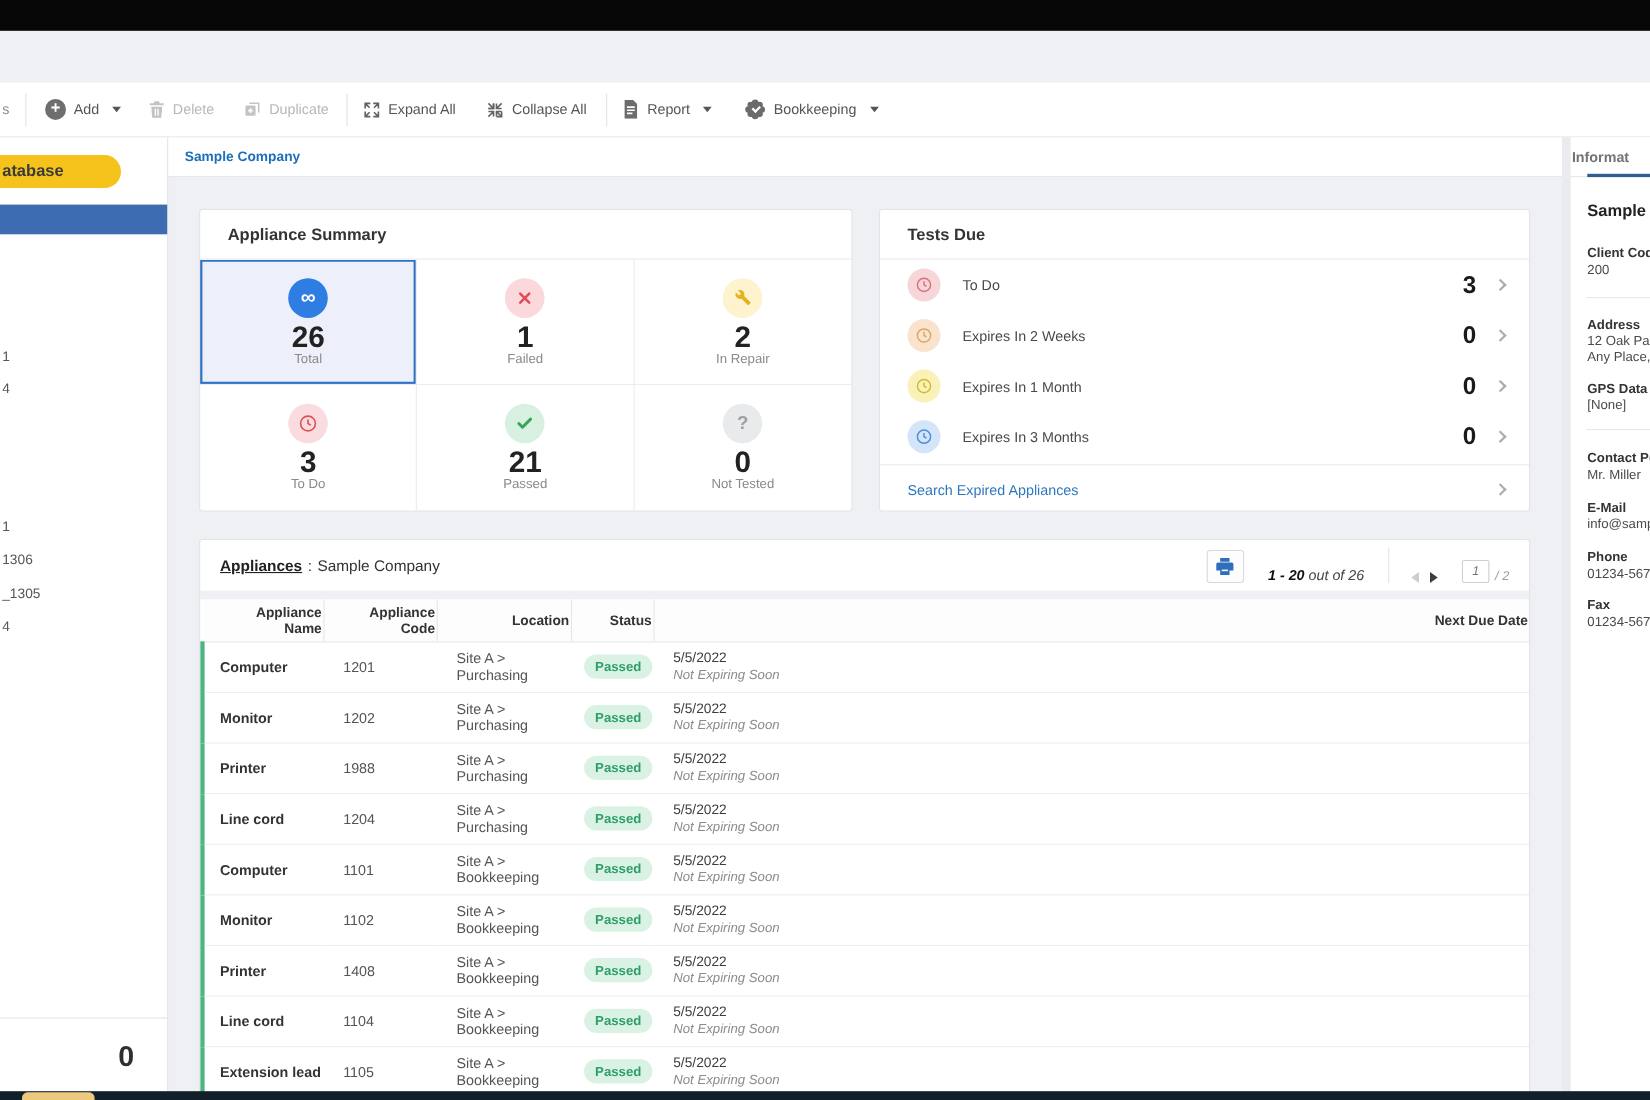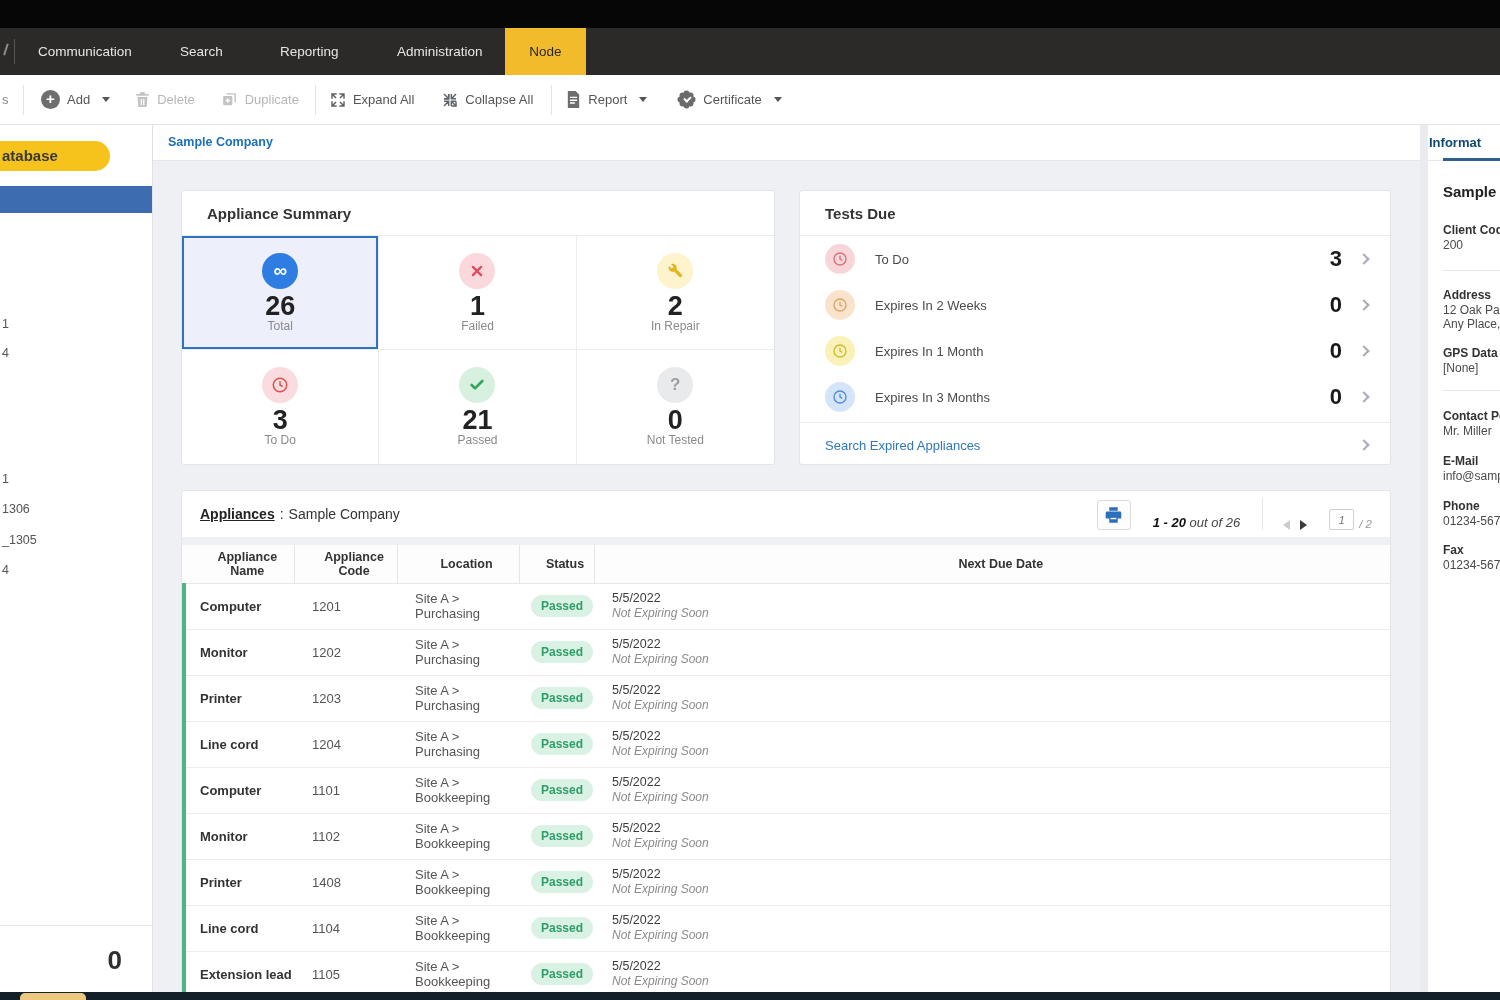--- a/index.html
+++ b/index.html
@@ -89,61 +89,52 @@
   .arrow{width:0;height:0;border-top:5px solid transparent;border-bottom:5px solid transparent;cursor:pointer;}
   .arrow.left{border-right:7px solid #cdcdcd;margin-left:20px;}
   .arrow.right{border-left:7px solid #3c3c3c;margin-left:10px;}
   .page-box{width:25px;height:21px;border:1px solid #cfcfcf;border-radius:2px;font-size:11.5px;color:#777;text-align:center;line-height:20px;margin-left:22px;}
   .page-total{font-size:11.5px;color:#9a9a9a;margin-left:5px;}
   .table-gap{height:8px;background:#eef0f3;margin:0 -1px;}
 
   table.appl{width:100%;border-collapse:collapse;table-layout:fixed;}
   table.appl col.c1{width:110px;}  table.appl col.c2{width:103px;}
   table.appl col.c3{width:122px;}  table.appl col.c4{width:75px;}
-  table.appl th{height:38px;background:#fdfdfd;border-bottom:1px solid #e7e7e7;font-size:12.5px;font-weight:bold;color:#333;text-align:center;padding-left:18px;}
+  table.appl th{height:38px;background:#fdfdfd;border-bottom:1px solid #e7e7e7;font-size:12.5px;font-weight:bold;color:#333;text-align:right;padding-left:18px;}
   table.appl th + th{border-left:1px solid #e6e6e6;}
   table.appl td{height:46px;border-bottom:1px solid #ededed;font-size:13px;color:#555;padding-left:18px;vertical-align:middle;}
   table.appl td.c-name{font-weight:bold;color:#333;border-left:4px solid #4db583;padding-left:14px;}
   table.appl td.c-status{padding-left:12px;}
   .pill{display:inline-block;background:#d9f2e4;color:#2e9e68;font-size:12px;font-weight:bold;border-radius:12px;padding:4px 10px;}
   .date{font-size:12.5px;color:#3c3c3c;line-height:15px;}
   .note{font-size:12px;color:#8b8b8b;font-style:italic;line-height:15px;}
 
   
   .gutter{position:absolute;left:1420px;top:125px;width:8px;bottom:0;background:#e9ebee;}
   .info-panel{position:absolute;left:1428px;top:125px;width:72px;bottom:0;background:#fff;}
   .ip-tabbar{position:absolute;top:0;left:0;width:200px;height:36px;border-bottom:1px solid #e5e7ea;background:#fff;}
-  .ip-tab{position:absolute;left:1px;top:10px;font-size:13px;font-weight:bold;color:#0c4a6e;cursor:pointer;}
+  .ip-tab{position:absolute;left:1px;top:10px;font-size:13px;font-weight:bold;color:#737373;cursor:pointer;}
   .ip-underline{position:absolute;left:15px;top:33px;width:185px;height:3px;background:#2d5f8f;}
   .ip-heading{position:absolute;left:15px;top:58px;font-size:15px;font-weight:bold;color:#222;white-space:nowrap;}
   .ip-field{position:absolute;left:15px;width:200px;white-space:nowrap;}
   .ip-label{font-weight:bold;font-size:12px;color:#333;line-height:15px;}
   .ip-value{font-size:12px;color:#4a4a4a;line-height:14px;}
   .ip-div{position:absolute;left:14px;width:186px;border-top:1px solid #e8e8e8;}
 
   
   .bottom-bar{position:absolute;left:0;right:0;bottom:0;height:8px;background:#13202a;z-index:60;}
   .bottom-accent{position:absolute;left:20px;bottom:0;width:66px;height:7px;background:#edc87f;border-radius:5px 5px 0 0;}
 </style>
 </head>
 <body>
 
 <div id="screen">
 
   <div class="chrome-bar"></div>
 
-  <div class="navbar">
-    <span class="nav-frag"></span>
-    <span class="nav-div"></span>
-    <span class="nav-item" style="left:38px">Communication</span>
-    <span class="nav-item" style="left:180px">Search</span>
-    <span class="nav-item" style="left:280px">Reporting</span>
-    <span class="nav-item" style="left:397px">Administration</span>
-    <span class="nav-item active" style="left:505px;width:81px">Node</span>
-  </div>
 
   <div class="toolbar">
     <span class="tb-frag">s</span>
     <span class="tb-div" style="margin-left:12px"></span>
     <span class="tb-btn" style="margin-left:17px">
       <span class="add-circle">+</span>
       <span class="lbl">Add</span>
       <span class="caret"></span>
     </span>
     <span class="tb-btn disabled" style="margin-left:25px">
@@ -178,21 +169,21 @@
     <span class="tb-btn" style="margin-left:14px">
       <svg class="tb-svg" width="15" height="17" viewBox="0 0 20 24">
           <path fill="#6d6d6d" d="M2 0h11l5 5v19H2z"></path>
           <path stroke="#fff" stroke-width="2" d="M5 9h10M5 13h10M5 17h7"></path>
         </svg>
       <span class="lbl">Report</span>
       <span class="caret"></span>
     </span>
     <span class="tb-btn" style="margin-left:30px">
       <span class="seal"></span>
-      <span class="lbl">Certificate</span>
+      <span class="lbl">Bookkeeping</span>
       <span class="caret"></span>
     </span>
   </div>
 
   <div class="sidebar">
     <div class="db-pill">atabase</div>
     <div class="sel-bar"></div>
     <span class="tree-frag" style="top:192px">1</span>
     <span class="tree-frag" style="top:221px">4</span>
     <span class="tree-frag" style="top:347px">1</span>
@@ -370,21 +361,21 @@
               <td>Site A &gt; Purchasing</td>
               <td class="c-status"><span class="pill">Passed</span></td>
               <td>
                 <div class="date">5/5/2022</div>
                 <div class="note">Not Expiring Soon</div>
               </td>
             </tr>
 
             <tr>
               <td class="c-name">Printer</td>
-              <td>1203</td>
+              <td>1988</td>
               <td>Site A &gt; Purchasing</td>
               <td class="c-status"><span class="pill">Passed</span></td>
               <td>
                 <div class="date">5/5/2022</div>
                 <div class="note">Not Expiring Soon</div>
               </td>
             </tr>
 
             <tr>
               <td class="c-name">Line cord</td>

